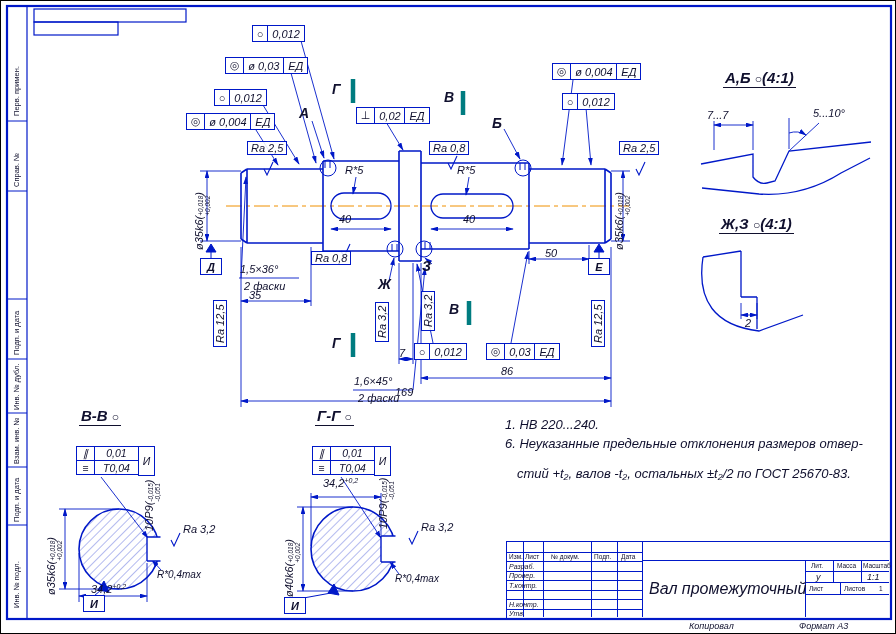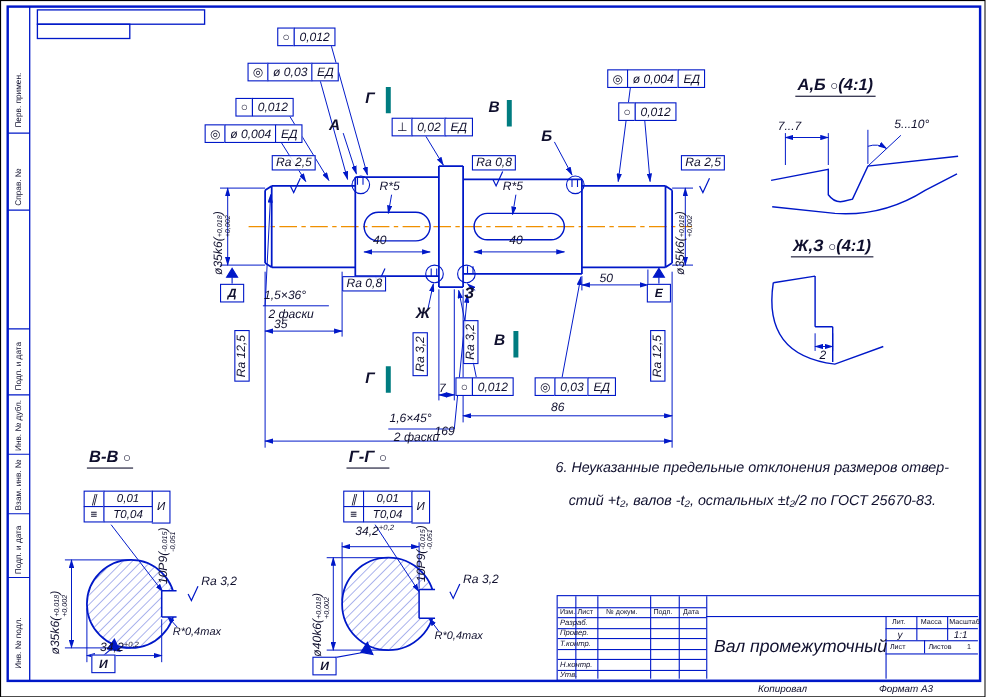--- a/index.html
+++ b/index.html
@@ -274,20 +274,21 @@
       </span><span class="par">)</span>
 </div>
 <div class="lbl rot" style="left:612px;top:249px">
   <span>ø35k6</span><span class="par">(</span><span class="stack">
         <span>+0,018</span>
         <span>+0,002</span>
       </span><span class="par">)</span>
 </div>
 
 <div class="notes">
+  <div>1. НВ 220...240.</div>
   <div>6. Неуказанные предельные отклонения размеров отвер-</div>
   <div class="cont">стий +t₂, валов -t₂, остальных ±t₂/2 по ГОСТ 25670-83.</div>
 </div>
 
 <div class="title-lbl" style="left:722px;top:68px">
   <span>А,Б</span> <span class="vicon">○</span><span>(4:1)</span>
 </div>
 <div class="title-lbl" style="left:718px;top:214px">
   <span>Ж,З</span> <span class="vicon">○</span><span>(4:1)</span>
 </div>

